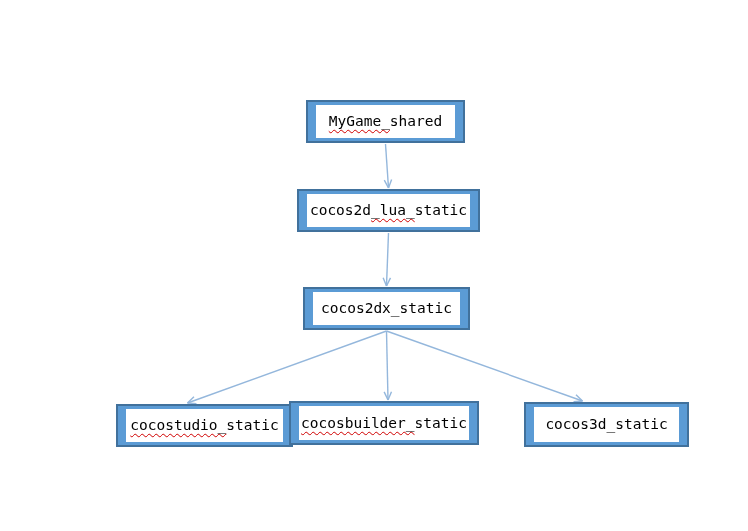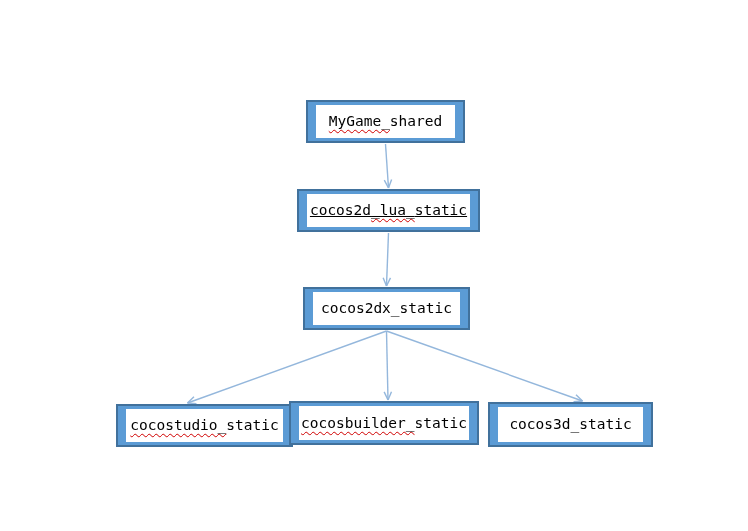--- a/index.html
+++ b/index.html
@@ -21,25 +21,25 @@
     white-space:nowrap;letter-spacing:0;
   }
   .sq{
     text-decoration-line:underline;
     text-decoration-style:wavy;
     text-decoration-color:#d00000;
     text-decoration-thickness:1px;
     text-underline-offset:3px;
   }
   .n1{left:306px;top:100px;width:159px;height:43px;}
-  .n2{left:297px;top:189px;width:183px;height:43px;text-decoration:underline;}
+  .n2{left:297px;top:189px;width:183px;height:43px;}
   .n3{left:303px;top:287px;width:167px;height:43px;}
   .n4{left:116px; top:404px;width:177px;height:43px;}
   .n5{left:289px;top:401px;width:190px;height:44px;}
-  .n6{left:488px;top:402px;width:165px;height:45px;}
+  .n6{left:524px;top:402px;width:165px;height:45px;}
 </style>
 </head>
 <body>
 
 <div id="canvas">
   <svg id="edge-layer" xmlns="http://www.w3.org/2000/svg">
       <line x1="385.5" y1="144" x2="388.5" y2="188"></line>
       <line x1="384.27964966974076" y1="180.05087155155482" x2="388.5" y2="188"></line>
       <line x1="391.6023368514242" y1="179.55159742553093" x2="388.5" y2="188"></line>
       <line x1="388.5" y1="233" x2="386.5" y2="286"></line>

